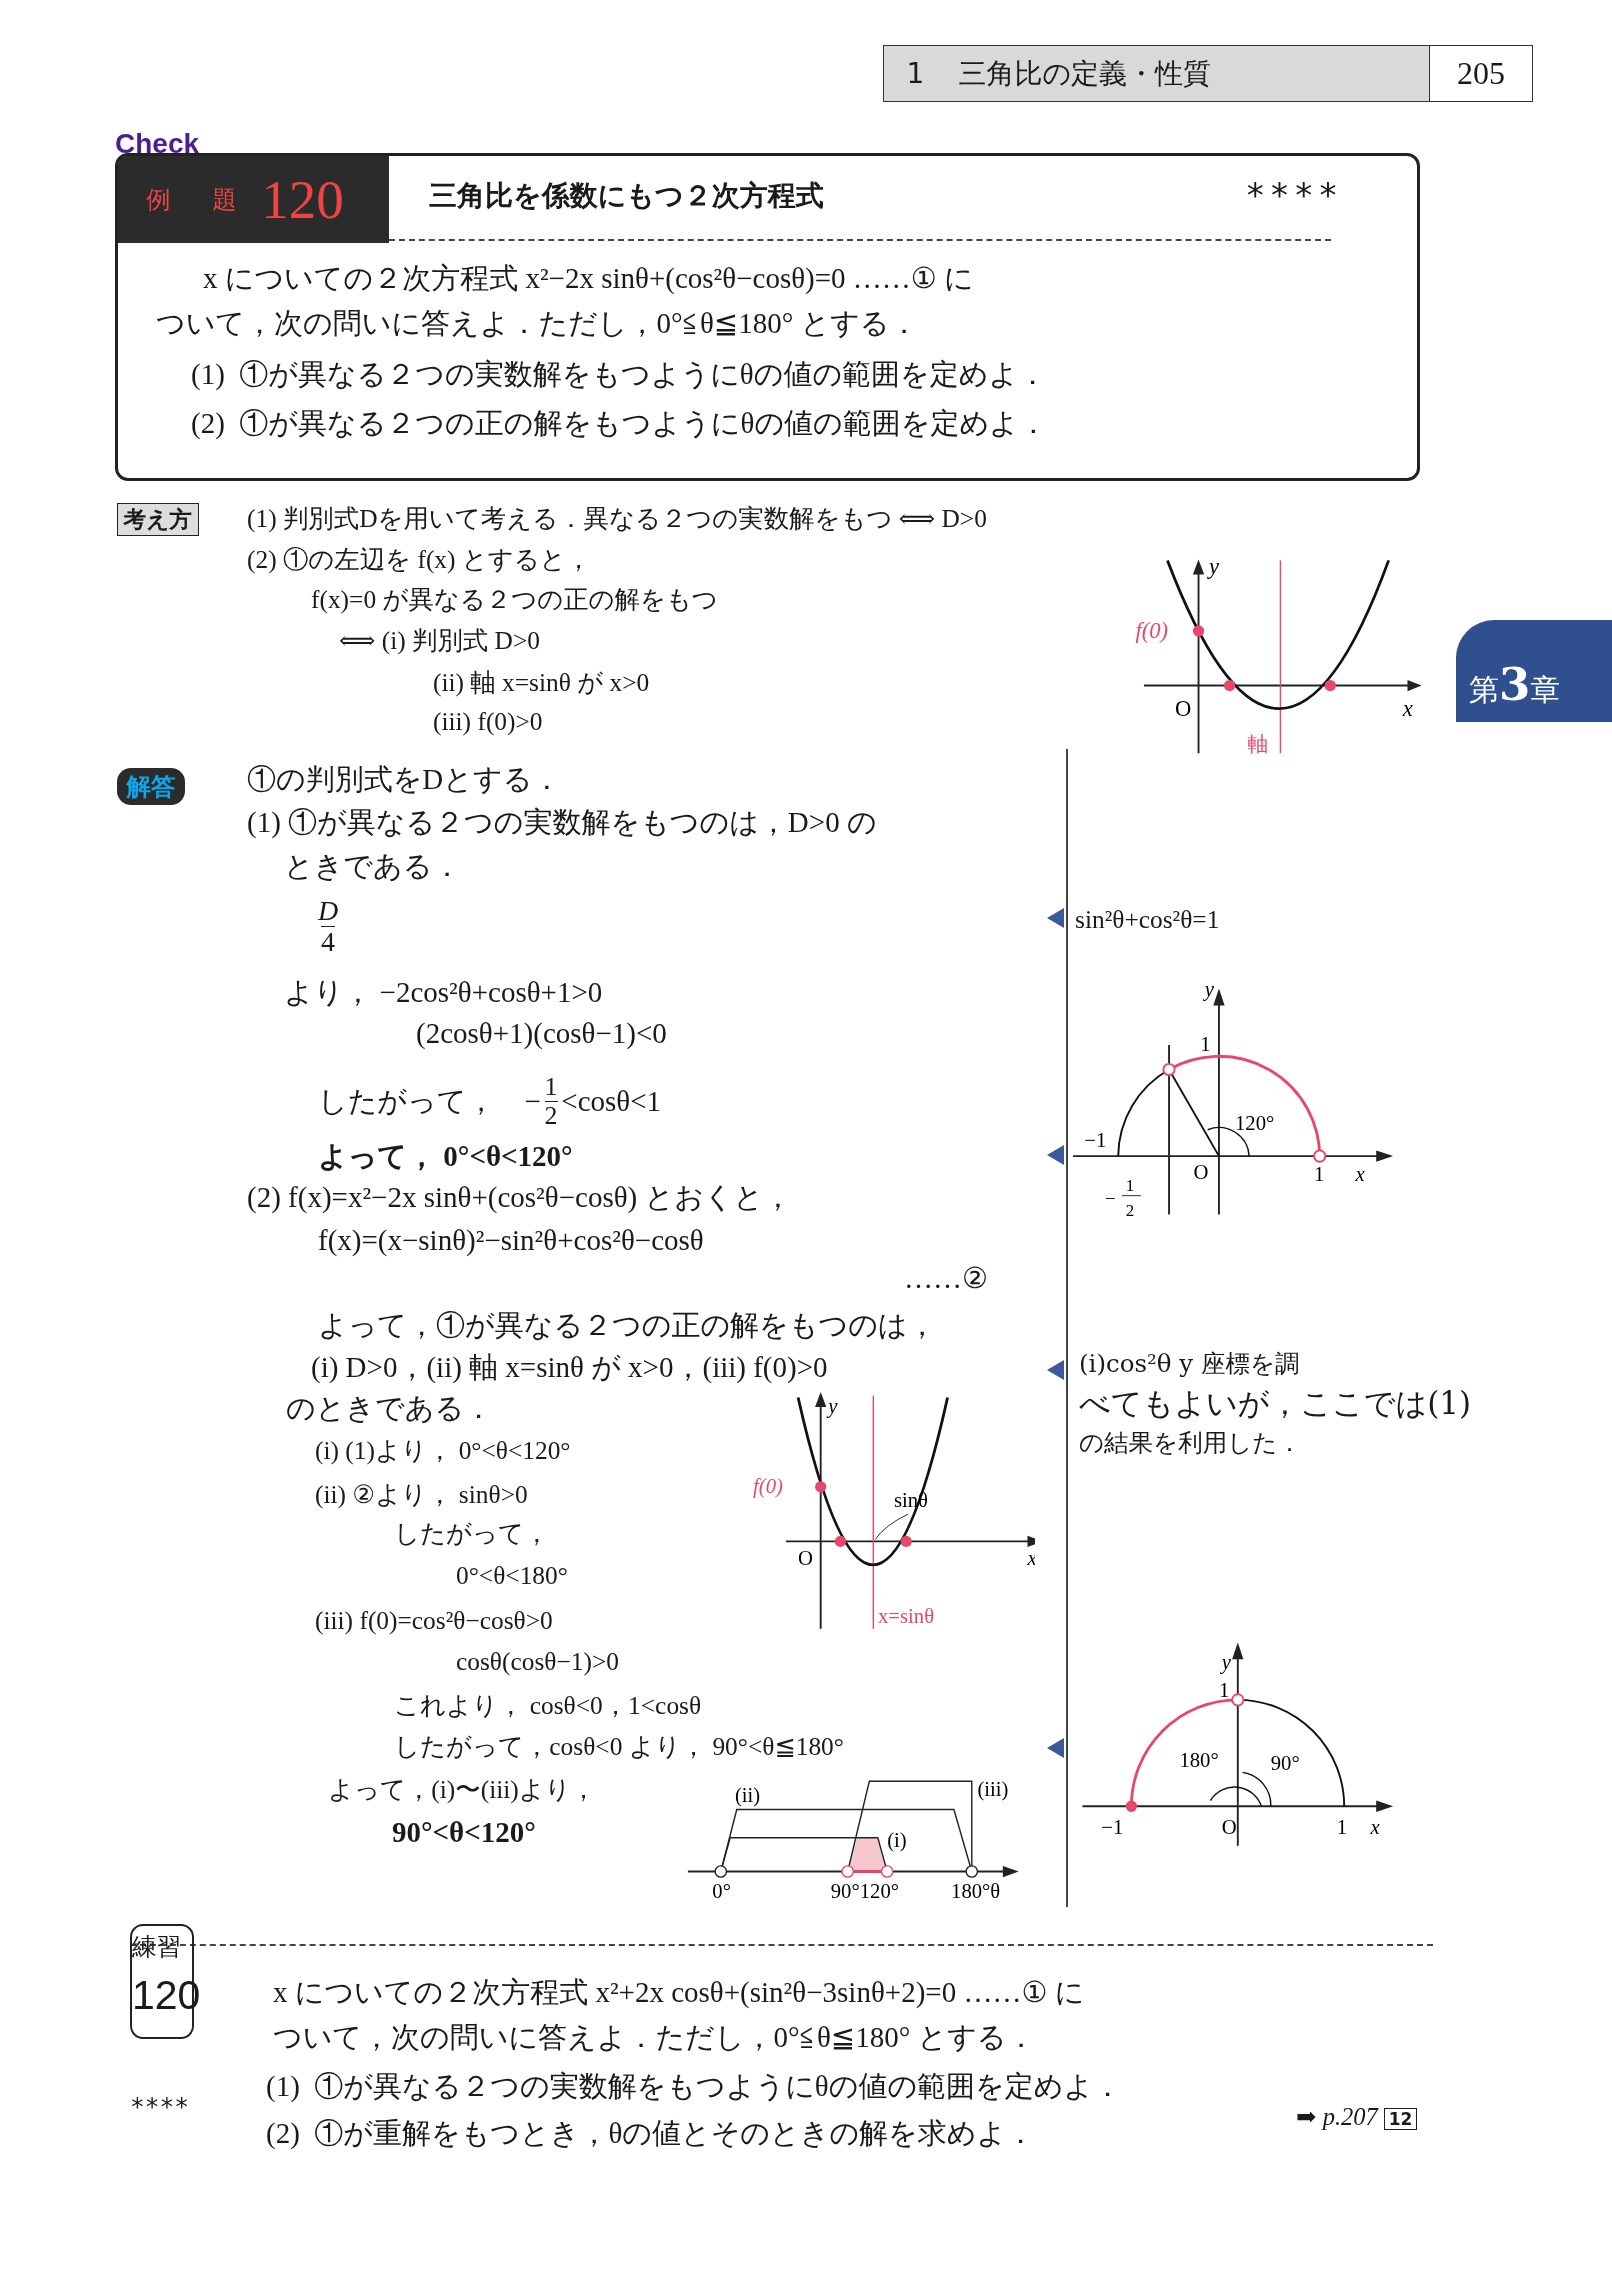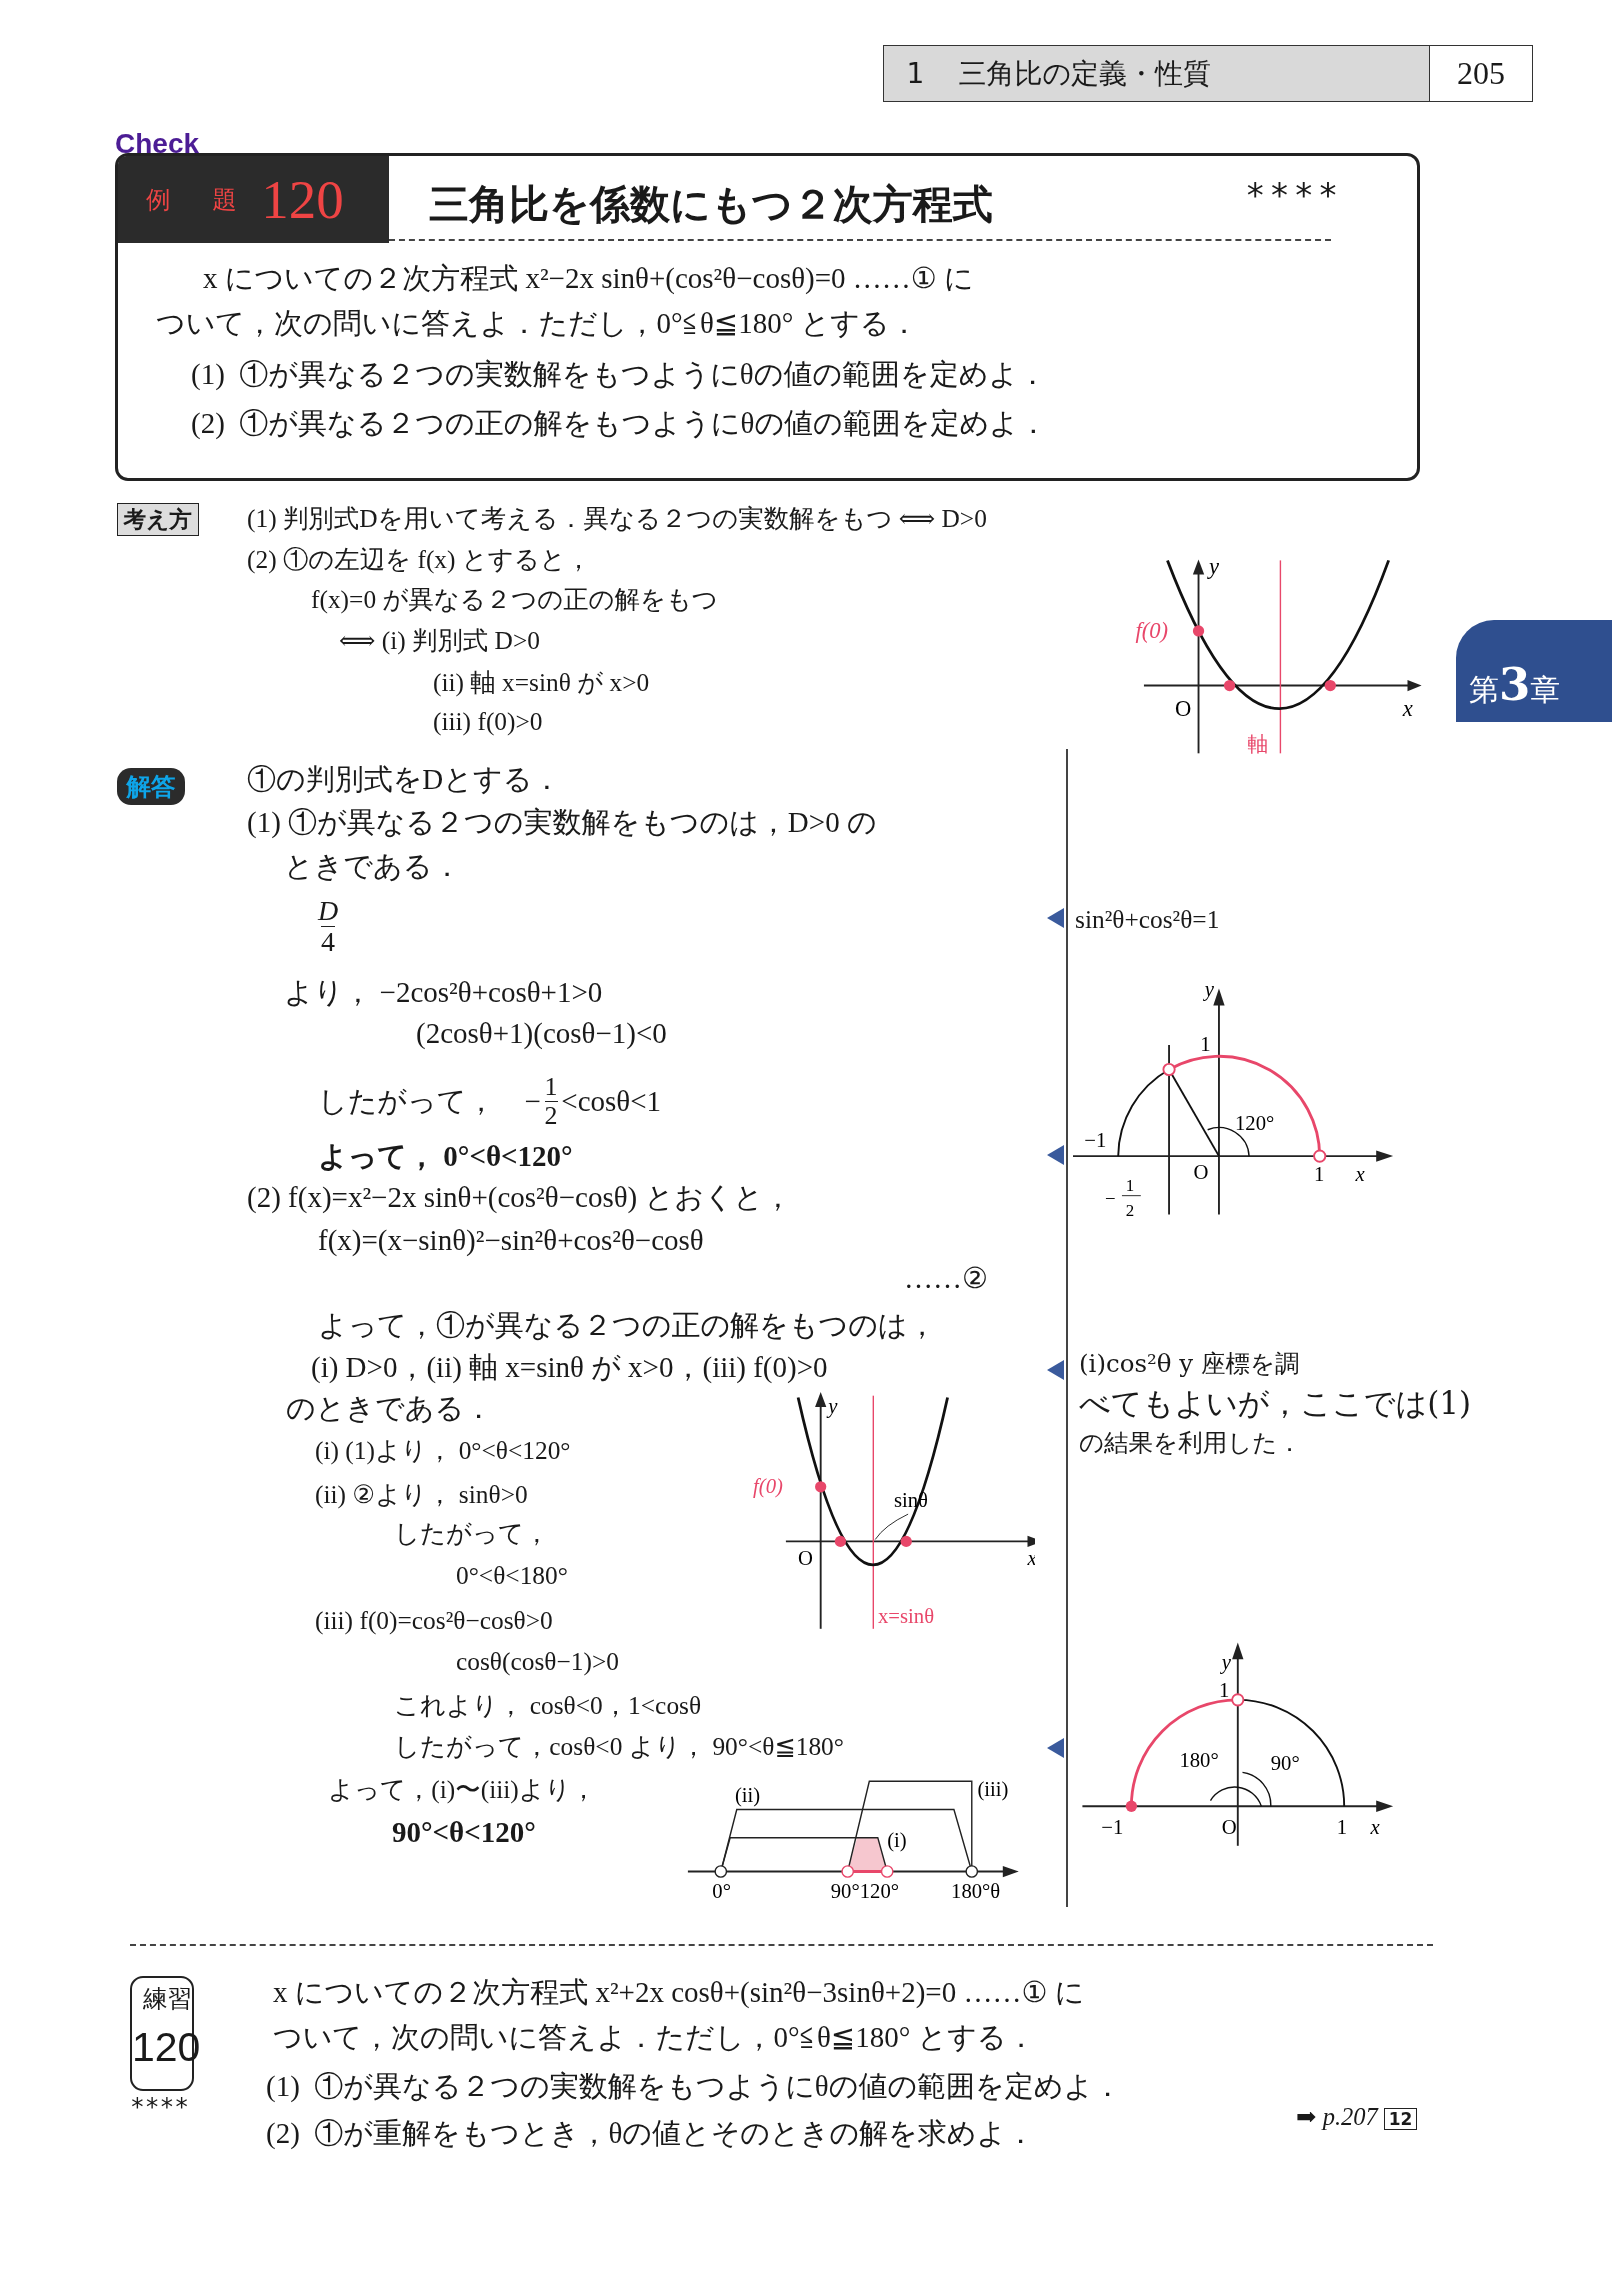--- a/index.html
+++ b/index.html
@@ -12,32 +12,32 @@
   .hdr{left:883px;top:45px;width:648px;height:55px;border:1.9px solid #333;display:flex;}
   .hdr-title{flex:1;background:#d9d9d9;display:flex;align-items:center;padding-left:22.6px;font-size:28px;font-family:"DejaVu Sans",sans-serif;}
   .hdr-title .num{margin-right:34px;}
   .hdr-page{width:102px;border-left:1.9px solid #333;display:flex;align-items:center;justify-content:center;font-size:32px;font-family:"Liberation Serif",serif;}
   .check{left:115px;top:128px;font-size:28px;font-weight:bold;color:#4c1d95;font-family:"Liberation Sans",sans-serif;}
   
   .exbox{left:115px;top:153px;width:1299px;height:322px;border:3.8px solid #222;border-radius:13px;}
   .exhead{left:0;top:0;width:271px;height:87px;background:#2b2b2b;color:#ef4444;display:flex;align-items:center;border-top-left-radius:8.5px;}
   .exhead .lbl{font-size:24.5px;font-family:"DejaVu Sans",sans-serif;margin-left:28px;letter-spacing:17px;}
   .exhead .no{font-size:55px;font-family:"Liberation Serif",serif;margin-left:7.5px;}
-  .extitle{left:311px;top:21px;font-size:40px;font-family:"DejaVu Sans",sans-serif;font-weight:bold;}
+  .extitle{left:311px;top:21px;font-size:28px;font-family:"DejaVu Sans",sans-serif;font-weight:bold;}
   .stars{right:75px;top:19px;font-size:34px;font-family:"DejaVu Sans Mono",monospace;letter-spacing:3.8px;}
   .dash{border-top:2.8px dashed #444;}
   .line{font-size:29px;line-height:41px;white-space:nowrap;}
   .tag{background:#2b2b2b;color:#0ea5e9;font-family:"DejaVu Sans",sans-serif;font-weight:bold;font-size:24.5px;padding:1.9px 9.4px;border-radius:14px;}
   .tagk{background:#ddd;border:1.9px solid #222;font-family:"DejaVu Sans",sans-serif;font-weight:bold;font-size:22.6px;padding:0 5.6px;}
   .sl{font-size:25.4px;line-height:38px;white-space:nowrap;}
   .vline{left:1066px;top:749px;width:1.9px;height:1158px;background:#444;}
   .arrow{width:0;height:0;border-top:10.4px solid transparent;border-bottom:10.4px solid transparent;border-right:17px solid #3a5a9c;}
   .chap{left:1456px;top:620px;width:156px;height:102px;background:#2f4f8f;border-top-left-radius:38px;color:#fff;font-family:"DejaVu Serif",serif;font-size:30px;display:flex;align-items:flex-end;padding:0 0 11.3px 13px;box-sizing:border-box;}
   .chap b{font-size:45px;}
-  .prac-badge{left:130px;top:1976px;width:60px;height:111px;border:2.8px solid #222;border-radius:13px;text-align:right;font-family:"DejaVu Sans",sans-serif;}
+  .prac-badge{left:130px;top:1924px;width:60px;height:111px;border:2.8px solid #222;border-radius:13px;text-align:left;font-family:"DejaVu Sans",sans-serif;}
   .ref{font-size:24.5px;}
   .refbox{display:inline-block;border:1.9px solid #222;font-size:17px;font-family:"DejaVu Sans",sans-serif;font-weight:bold;padding:0 3.8px;}
 </style>
 </head>
 <body>
 
 <div class="abs hdr">
   <div class="hdr-title">
     <span class="num">1</span>
     <span>三角比の定義・性質</span>

